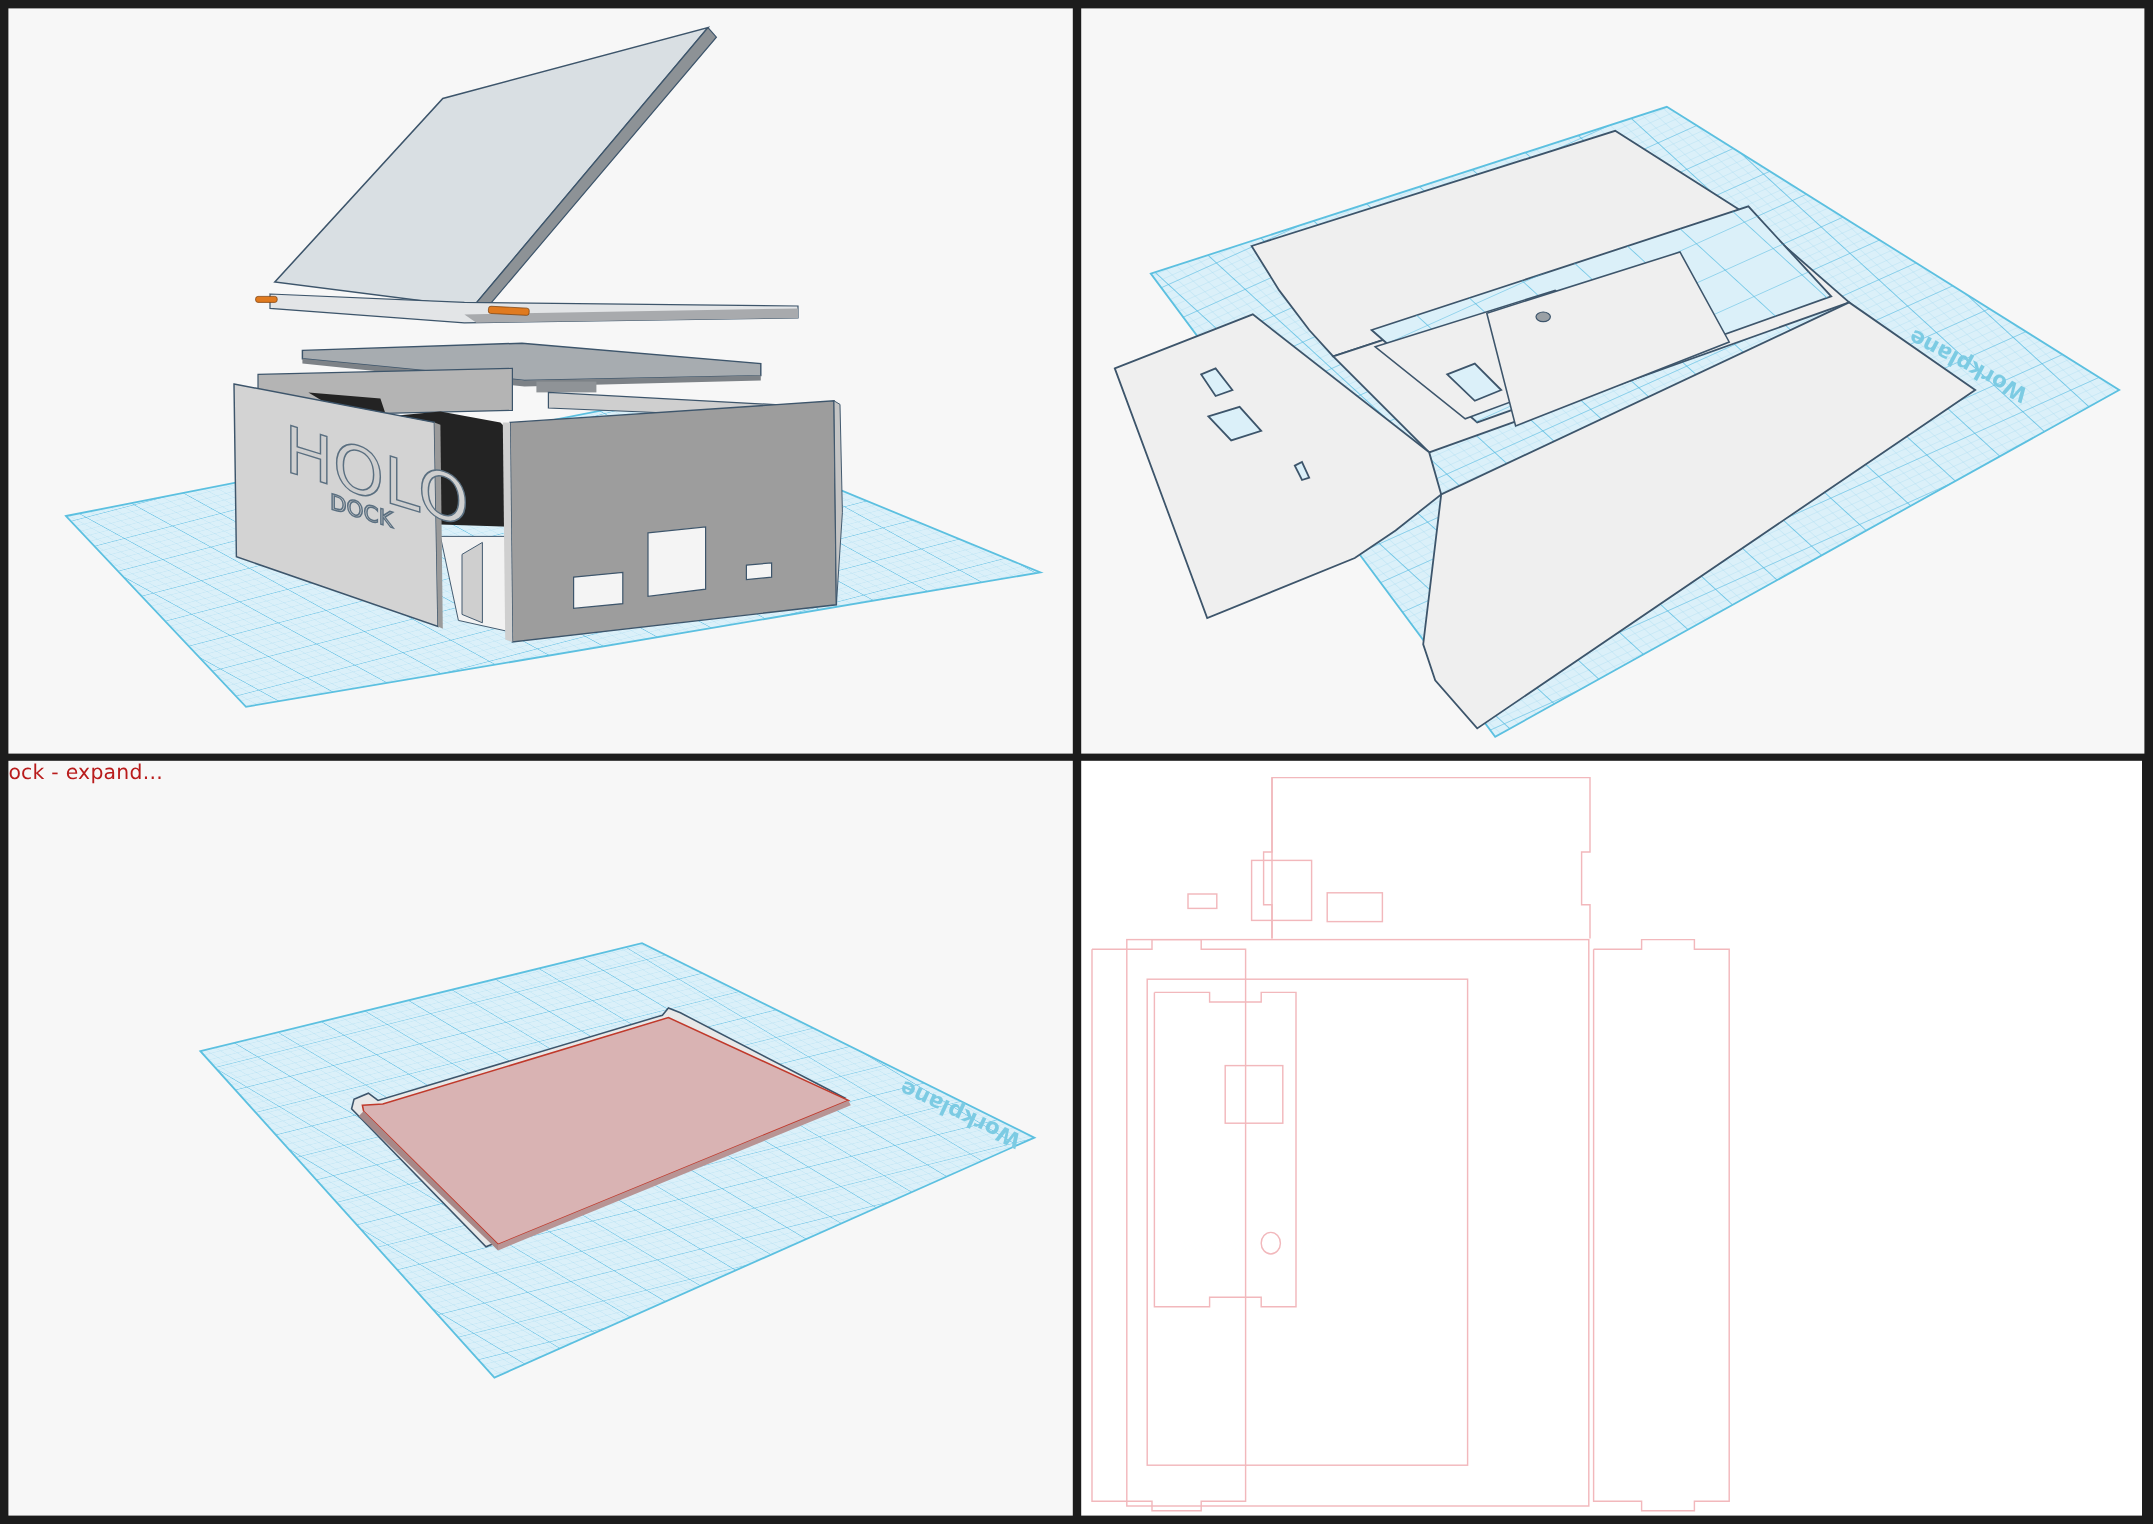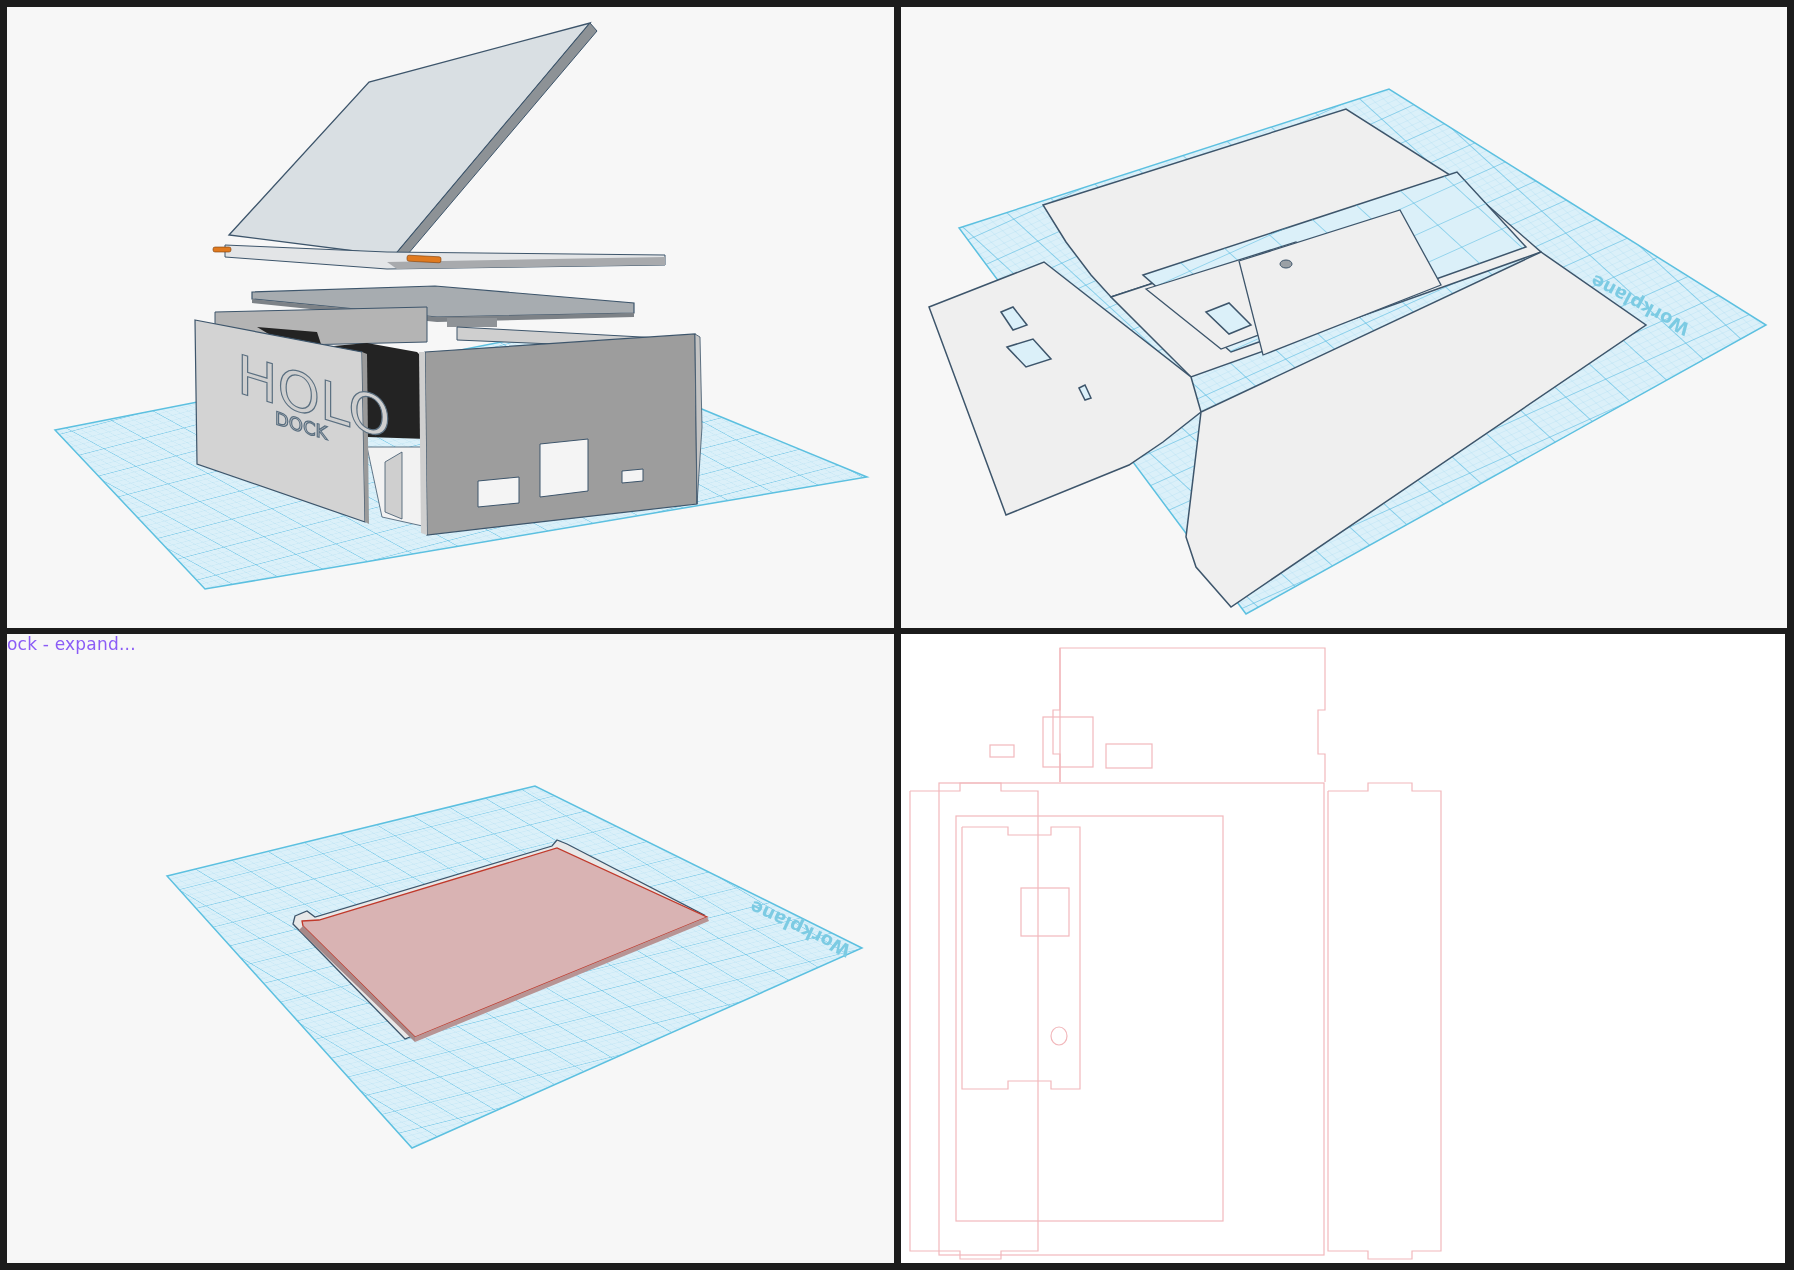--- a/index.html
+++ b/index.html
@@ -7,21 +7,21 @@
     width: 1794px; height: 1270px; background: #1c1c1c; position: relative; overflow: hidden;
     font-family: "DejaVu Sans", sans-serif;
   }
   .panel { position: absolute; overflow: hidden; }
   .panel svg { position: absolute; left: 0; top: 0; }
   #p1 { left: 7px; top: 7px; width: 887px; height: 621px; background: #f7f7f7; }
   #p2 { left: 901px; top: 7px; width: 886px; height: 621px; background: #f7f7f7; }
   #p3 { left: 7px; top: 634px; width: 887px; height: 629px; background: #f7f7f7; }
   #p4 { left: 901px; top: 634px; width: 884px; height: 629px; background: #ffffff; }
   .label-text {
-    position: absolute; left: 0; top: 0; color: #8b5cf6; font-size: 17px;
+    position: absolute; left: 0; top: 0; color: #b91c1c; font-size: 17px;
     font-family: "DejaVu Sans", sans-serif; white-space: nowrap; letter-spacing: 0.2px;
   }
   .wp-text { font-family: "DejaVu Sans", sans-serif; font-weight: bold; fill: #7ccbe3; font-size: 18px; }
   .logo-text { font-family: "DejaVu Sans", sans-serif; fill: #cfcfcf; stroke: #5a6f80; stroke-width: 1.2; }
 </style>
 </head>
 <body>
 
 <div class="panel" id="p1">
   <svg width="887" height="621" viewBox="0 0 887 621">

